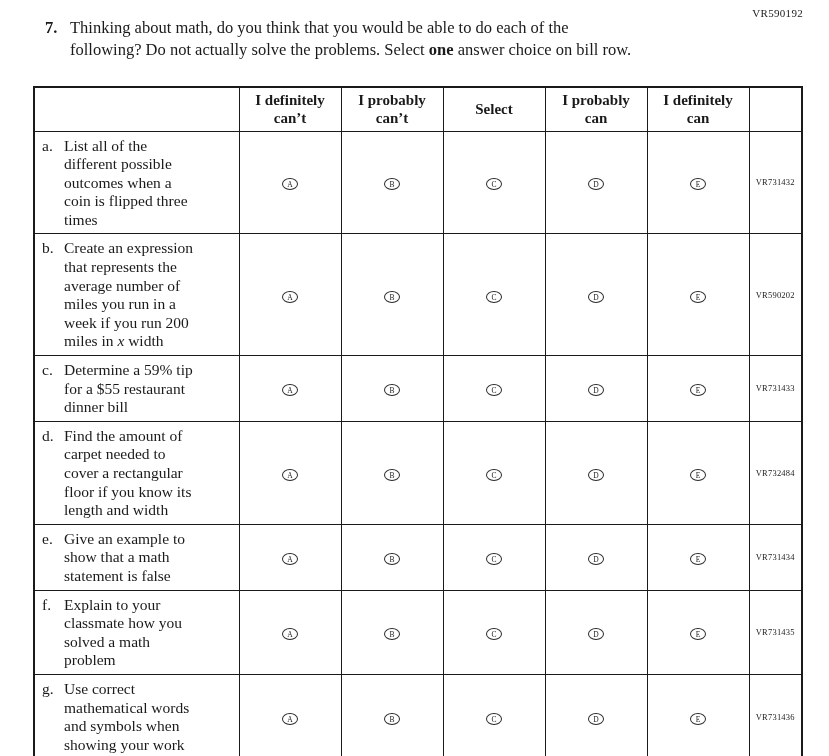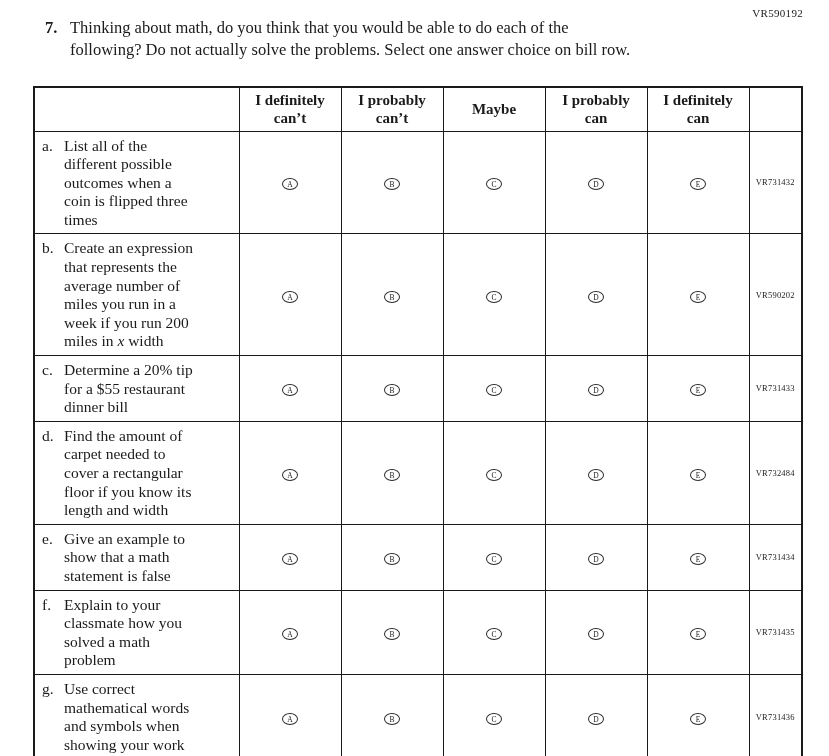--- a/index.html
+++ b/index.html
@@ -33,21 +33,21 @@
     position: absolute;
     left: 0;
     top: 0;
     font-weight: bold;
   }
   .q-body {
     display: block;
     padding-left: 25px;
     white-space: pre-line;
   }
-  .q-bold { font-weight: normal; }
+  .q-bold { font-weight: bold; }
 
   table.grid {
     border-collapse: collapse;
     table-layout: fixed;
     margin: 25px 0 0 33px;
     width: 770px;
     border: 2px solid #1a1a1a;
   }
   table.grid th, table.grid td {
     border: 1.5px solid #1a1a1a;
@@ -135,21 +135,21 @@
       <col style="width:102px">
     <col style="width:53px">
   </colgroup>
   <thead>
     <tr class="hdr">
       <th></th>
       <th>I definitely
 can’t</th>
       <th>I probably
 can’t</th>
-      <th>Maybe</th>
+      <th>Select</th>
       <th>I probably
 can</th>
       <th>I definitely
 can</th>
       <th></th>
     </tr>
   </thead>
   <tbody>
     <tr class="r-a">
       <td class="label-cell">
@@ -177,21 +177,21 @@
       </td>
       <td class="bubble-cell"><span class="bubble">A</span></td>
       <td class="bubble-cell"><span class="bubble">B</span></td>
       <td class="bubble-cell"><span class="bubble">C</span></td>
       <td class="bubble-cell"><span class="bubble">D</span></td>
       <td class="bubble-cell"><span class="bubble">E</span></td>
       <td class="vr-cell">VR590202</td>
     </tr>
     <tr class="r-c">
       <td class="label-cell">
-        <div class="labelwrap"><span class="row-letter">c.</span><span>Determine a 20% tip
+        <div class="labelwrap"><span class="row-letter">c.</span><span>Determine a 59% tip
 for a $55 restaurant
 dinner bill</span><i></i><span></span></div>
       </td>
       <td class="bubble-cell"><span class="bubble">A</span></td>
       <td class="bubble-cell"><span class="bubble">B</span></td>
       <td class="bubble-cell"><span class="bubble">C</span></td>
       <td class="bubble-cell"><span class="bubble">D</span></td>
       <td class="bubble-cell"><span class="bubble">E</span></td>
       <td class="vr-cell">VR731433</td>
     </tr>

